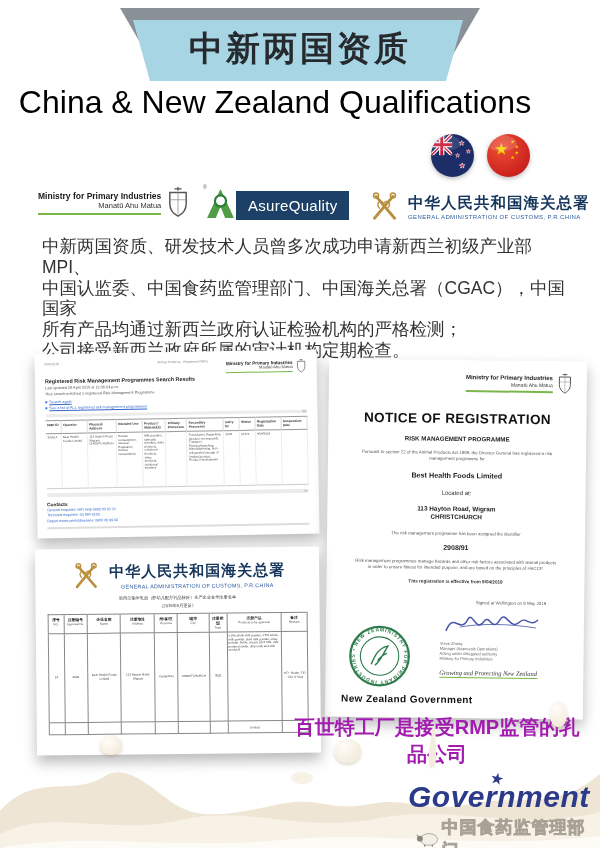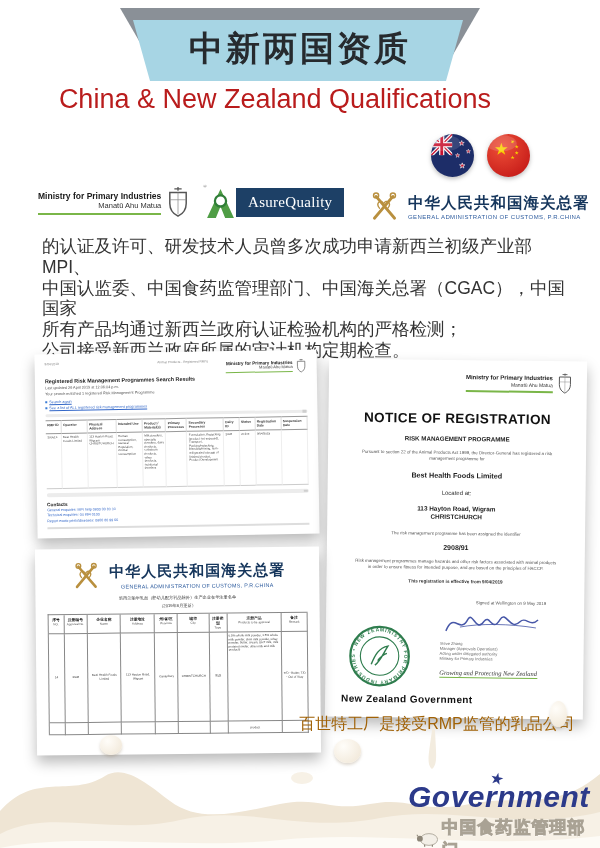--- a/index.html
+++ b/index.html
@@ -6,31 +6,31 @@
   .page{position:relative;width:600px;height:848px;margin:8px auto;overflow:hidden;background:#fff;
         font-family:"Liberation Sans",sans-serif;color:#222;}
   
   .banner-gray{position:absolute;left:0;top:0;width:600px;height:75px;background:#8a9097;
       clip-path:polygon(120px 0,480px 0,447px 57px,153px 57px);}
   .banner-blue{position:absolute;left:0;top:0;width:600px;height:75px;background:#a7d5e4;
       clip-path:polygon(133px 12px,463px 12px,446px 73px,150px 73px);}
   .banner-title{position:absolute;left:0;top:18px;width:600px;text-align:center;
       font-size:34px;font-weight:bold;letter-spacing:3px;color:#262a2e;}
   .subtitle{position:absolute;left:0;top:76px;width:550px;text-align:center;
-      font-size:27px;color:#b91c1c;}
+      font-size:32px;color:#000000;}
   
   .flags{position:absolute;left:431px;top:126px;display:flex;gap:13px;}
   .flags svg{filter:drop-shadow(0 2px 2px rgba(0,0,0,.25));}
   
   .logo-mpi{position:absolute;left:38px;top:179px;display:flex;align-items:center;gap:5px;}
   .mpi-text{text-align:right;}
   .mpi-l1{font-size:8.5px;font-weight:bold;color:#1a1a1a;line-height:10px;}
   .mpi-l2{font-size:7.5px;color:#333;line-height:9px;}
   .mpi-underline{height:2px;background:#7ab648;margin-top:3px;}
-  .logo-asure{position:absolute;left:205px;top:180px;display:flex;align-items:flex-start;font-family:Liberation Serif, serif;}
+  .logo-asure{position:absolute;left:205px;top:180px;display:flex;align-items:center;}
   .asure-box{background:#1d4066;color:#fff;height:29px;line-height:29px;padding:0 12px;
       font-size:15px;letter-spacing:.3px;}
   .asure-reg{position:absolute;left:-2px;top:-4px;font-size:5px;color:#555;}
   .logo-customs{position:absolute;left:366px;top:180px;display:flex;align-items:center;gap:5px;}
   .customs-zh{font-size:15.5px;font-weight:bold;color:#16365c;letter-spacing:1px;line-height:18px;}
   .customs-en{font-size:6px;color:#2e5c9e;letter-spacing:.4px;margin-top:2px;}
   
   .para{position:absolute;left:42px;top:228px;width:534px;font-size:17.5px;line-height:20.8px;
       color:#333;font-weight:500;}
   
@@ -90,22 +90,22 @@
       border-left:.6px solid #888;border-top:.6px solid #888;}
   .c3-th{border-right:.6px solid #888;border-bottom:.6px solid #888;padding:2px 1px;text-align:center;}
   .c3-th .zh{font-size:3.8px;font-weight:bold;color:#222;}
   .c3-th .en{font-size:3px;color:#444;}
   .c3-td{border-right:.6px solid #888;border-bottom:.6px solid #888;padding:2px 1px;font-size:3px;
       color:#333;text-align:center;min-height:84px;line-height:3.6px;display:flex;align-items:center;justify-content:center;}
   .c3-td.long{align-items:flex-start;text-align:left;}
   .c3-td2{border-right:.6px solid #888;border-bottom:.6px solid #888;min-height:11px;font-size:3px;
       color:#333;display:flex;align-items:center;justify-content:center;}
   
-  .caption{position:absolute;left:292px;top:706px;width:290px;text-align:center;font-size:16px;
-      color:#a16207;font-weight:400;}
+  .caption{position:absolute;left:292px;top:706px;width:290px;text-align:center;font-size:20px;
+      color:#a21caf;font-weight:700;}
   
   .milk{position:absolute;left:0;bottom:0;width:600px;height:140px;}
   .drop{position:absolute;border-radius:50%;
       background:radial-gradient(circle at 35% 30%, #fffdf9, #efe5d4);
       box-shadow:0 2px 3px rgba(150,130,100,.3);}
   .d1{left:100px;top:727px;width:22px;height:20px;}
   .d2{left:334px;top:731px;width:27px;height:24px;}
   .d3{left:550px;top:693px;width:17px;height:26px;border-radius:50% 50% 45% 45%;}
   
   .brand{position:absolute;left:408px;top:772px;width:185px;}
@@ -197,21 +197,21 @@
         <path d="M16,24 C11,18 18,12 21,19 C24,12 31,18 26,24" stroke-width="1.6"></path>
       </g>
     </svg>
     <div>
       <div class="customs-zh">中华人民共和国海关总署</div>
       <div class="customs-en">GENERAL ADMINISTRATION OF CUSTOMS, P.R.CHINA</div>
     </div>
   </div>
 
   <div class="para">
-    <div>的认证及许可、研发技术人员曾多次成功申请新西兰初级产业部MPI、</div>
+    <div>中新两国资质、研发技术人员曾多次成功申请新西兰初级产业部MPI、</div>
     <div>中国认监委、中国食药监管理部门、中国海关总署（CGAC），中国国家</div>
     <div>所有产品均通过新西兰政府认证检验机构的严格检测；</div>
     <div>公司接受新西兰政府所属的审计机构定期检查。</div>
   </div>
 
   <div class="cert cert1">
     <div class="c1-meta">
       <span>9/04/2019</span>
       <span>Animal Products - Registered RMPs</span>
       <span></span>

